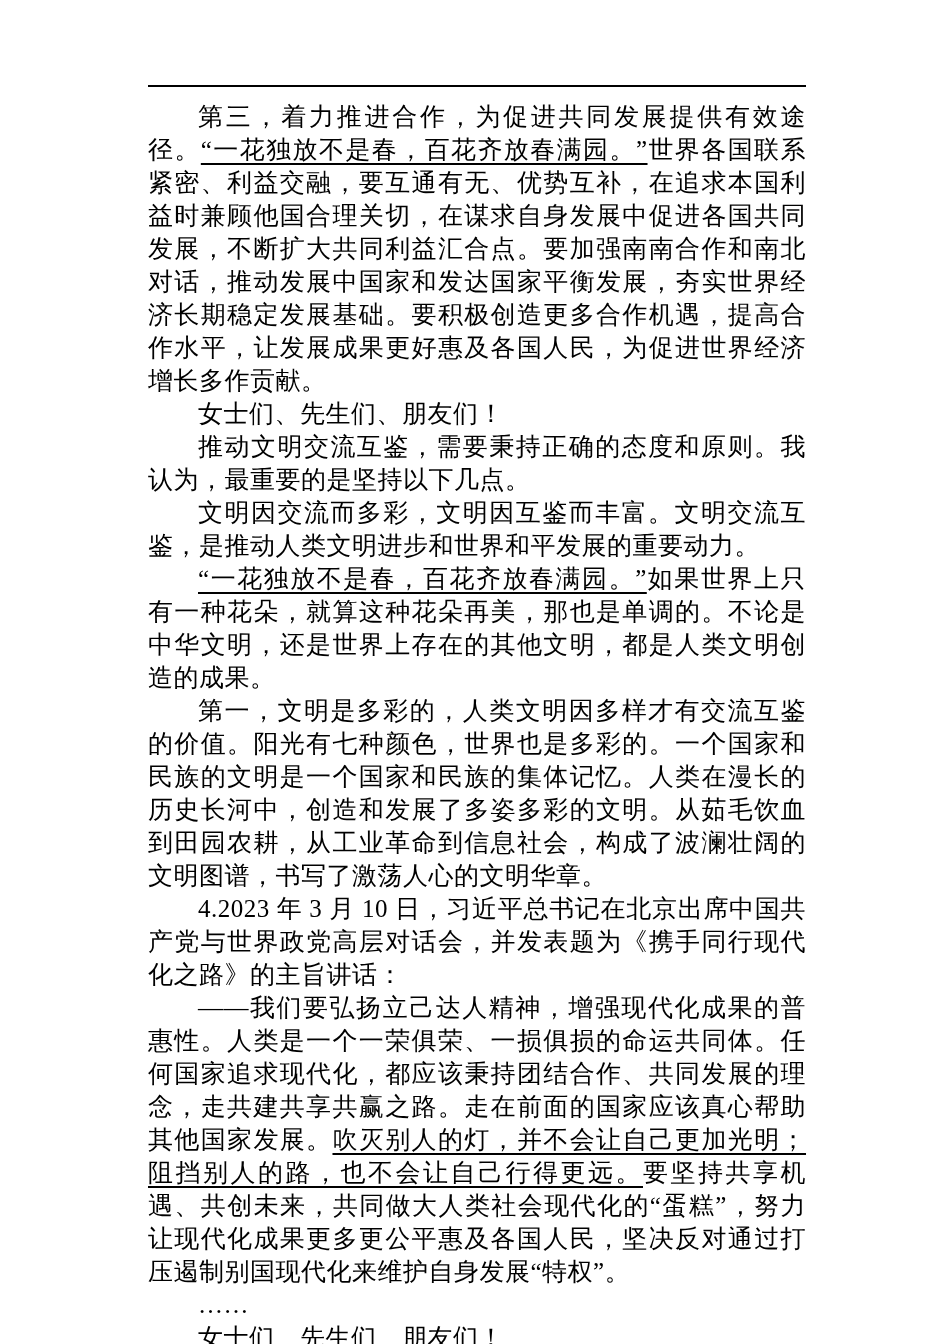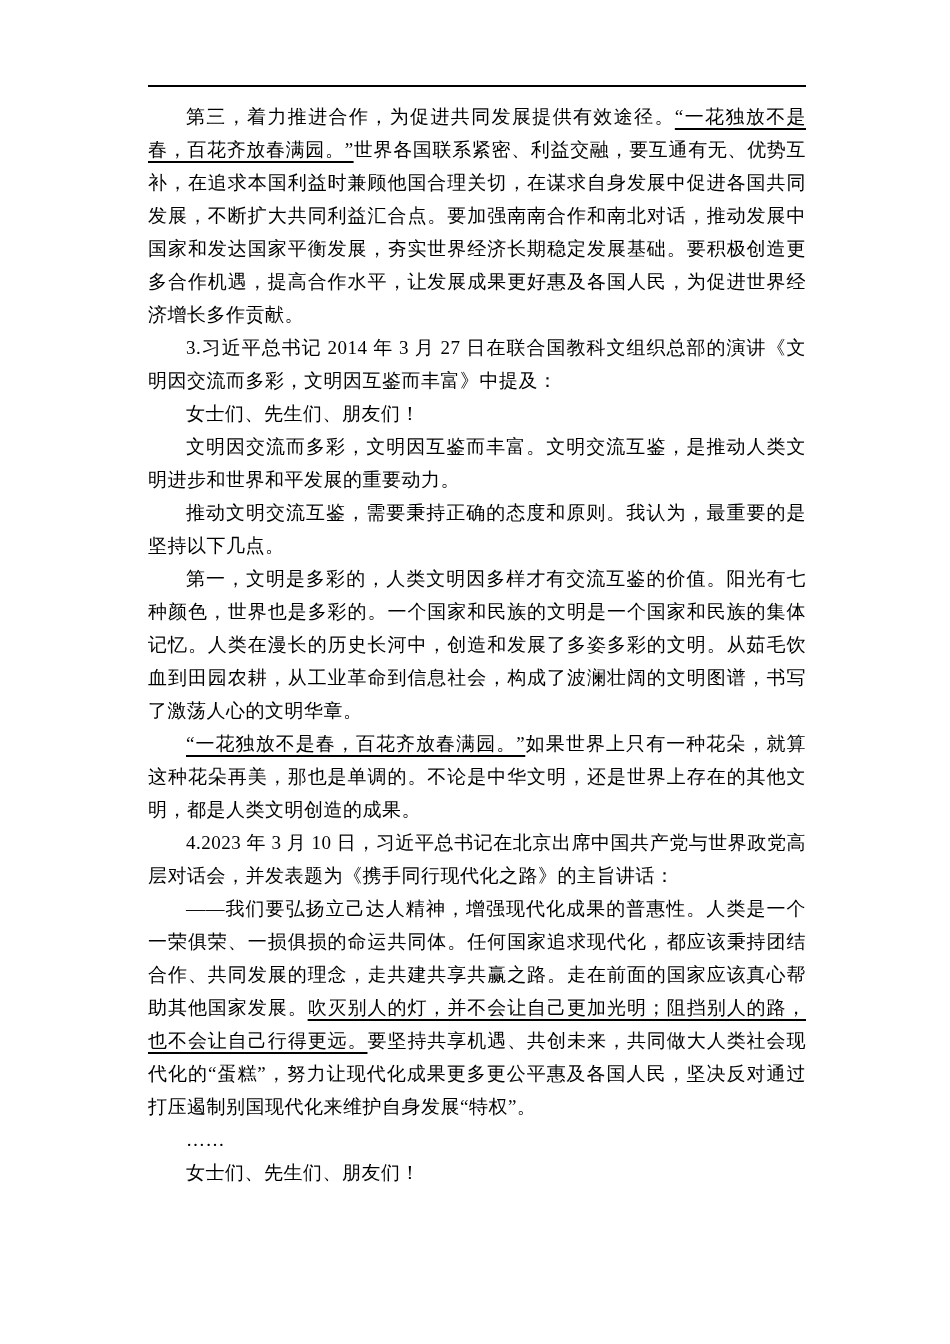--- a/index.html
+++ b/index.html
@@ -20,45 +20,44 @@
     top: 85px; left: 148px;
     width: 658px; height: 0;
     border-top: 2px solid #000;
   }
   .content {
     position: absolute;
     top: 100px; left: 148px;
     width: 658px;
   }
   p.para {
-    font-size: 19px;
+    font-size: 25px;
     line-height: 33px;
     text-align: justify;
     text-indent: 2em;
     letter-spacing: 0.5px;
     word-break: break-all;
   }
   span.run { text-decoration: none; }
   span.run.u {
     text-decoration: underline;
     text-decoration-thickness: 1.5px;
     text-underline-offset: 5px;
   }
 </style>
 </head>
 <body>
 
 <div class="page">
   <div class="header-rule"></div>
   <div class="content">
       <p class="para"><span class="run">第三，着力推进合作，为促进共同发展提供有效途径。</span><span class="run u">“一花独放不是春，百花齐放春满园。”</span><span class="run">世界各国联系紧密、利益交融，要互通有无、优势互补，在追求本国利益时兼顾他国合理关切，在谋求自身发展中促进各国共同发展，不断扩大共同利益汇合点。要加强南南合作和南北对话，推动发展中国家和发达国家平衡发展，夯实世界经济长期稳定发展基础。要积极创造更多合作机遇，提高合作水平，让发展成果更好惠及各国人民，为促进世界经济增长多作贡献。</span></p>
-      <p class="para"><span class="run">3.习近平总书记 2014 年 3 月 27 日在联合国教科文组织总部的演讲《文明因交流而多彩，文明因互鉴而丰富》中提及：</span></p>
       <p class="para"><span class="run">女士们、先生们、朋友们！</span></p>
+      <p class="para"><span class="run">推动文明交流互鉴，需要秉持正确的态度和原则。我认为，最重要的是坚持以下几点。</span></p>
       <p class="para"><span class="run">文明因交流而多彩，文明因互鉴而丰富。文明交流互鉴，是推动人类文明进步和世界和平发展的重要动力。</span></p>
-      <p class="para"><span class="run">推动文明交流互鉴，需要秉持正确的态度和原则。我认为，最重要的是坚持以下几点。</span></p>
+      <p class="para"><span class="run u">“一花独放不是春，百花齐放春满园。”</span><span class="run">如果世界上只有一种花朵，就算这种花朵再美，那也是单调的。不论是中华文明，还是世界上存在的其他文明，都是人类文明创造的成果。</span></p>
       <p class="para"><span class="run">第一，文明是多彩的，人类文明因多样才有交流互鉴的价值。阳光有七种颜色，世界也是多彩的。一个国家和民族的文明是一个国家和民族的集体记忆。人类在漫长的历史长河中，创造和发展了多姿多彩的文明。从茹毛饮血到田园农耕，从工业革命到信息社会，构成了波澜壮阔的文明图谱，书写了激荡人心的文明华章。</span></p>
-      <p class="para"><span class="run u">“一花独放不是春，百花齐放春满园。”</span><span class="run">如果世界上只有一种花朵，就算这种花朵再美，那也是单调的。不论是中华文明，还是世界上存在的其他文明，都是人类文明创造的成果。</span></p>
       <p class="para"><span class="run">4.2023 年 3 月 10 日，习近平总书记在北京出席中国共产党与世界政党高层对话会，并发表题为《携手同行现代化之路》的主旨讲话：</span></p>
       <p class="para"><span class="run">——我们要弘扬立己达人精神，增强现代化成果的普惠性。人类是一个一荣俱荣、一损俱损的命运共同体。任何国家追求现代化，都应该秉持团结合作、共同发展的理念，走共建共享共赢之路。走在前面的国家应该真心帮助其他国家发展。</span><span class="run u">吹灭别人的灯，并不会让自己更加光明；阻挡别人的路，也不会让自己行得更远。</span><span class="run">要坚持共享机遇、共创未来，共同做大人类社会现代化的“蛋糕”，努力让现代化成果更多更公平惠及各国人民，坚决反对通过打压遏制别国现代化来维护自身发展“特权”。</span></p>
       <p class="para"><span class="run">……</span></p>
       <p class="para"><span class="run">女士们、先生们、朋友们！</span></p>
     </div>
 </div>
 
 </body></html>

